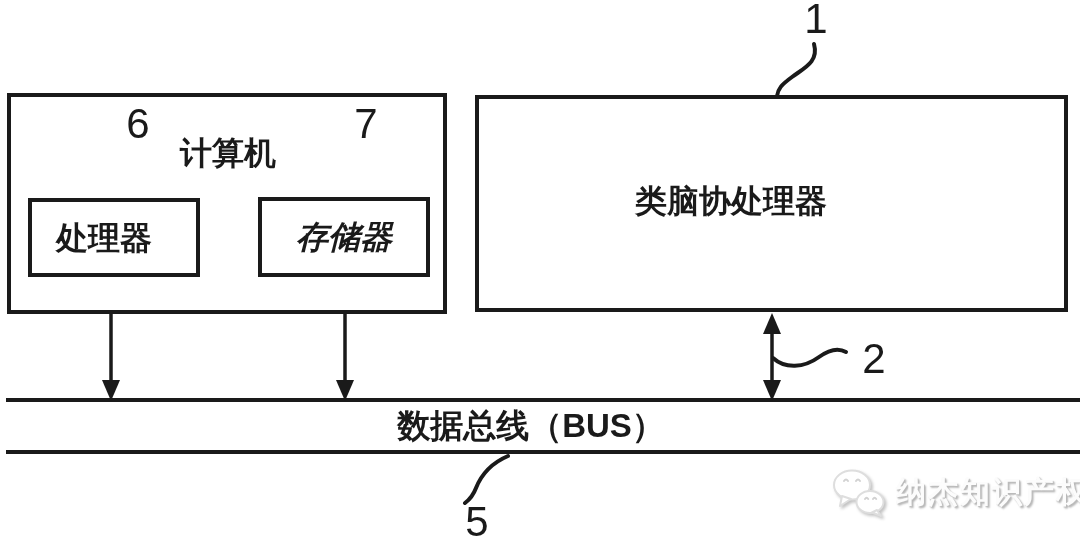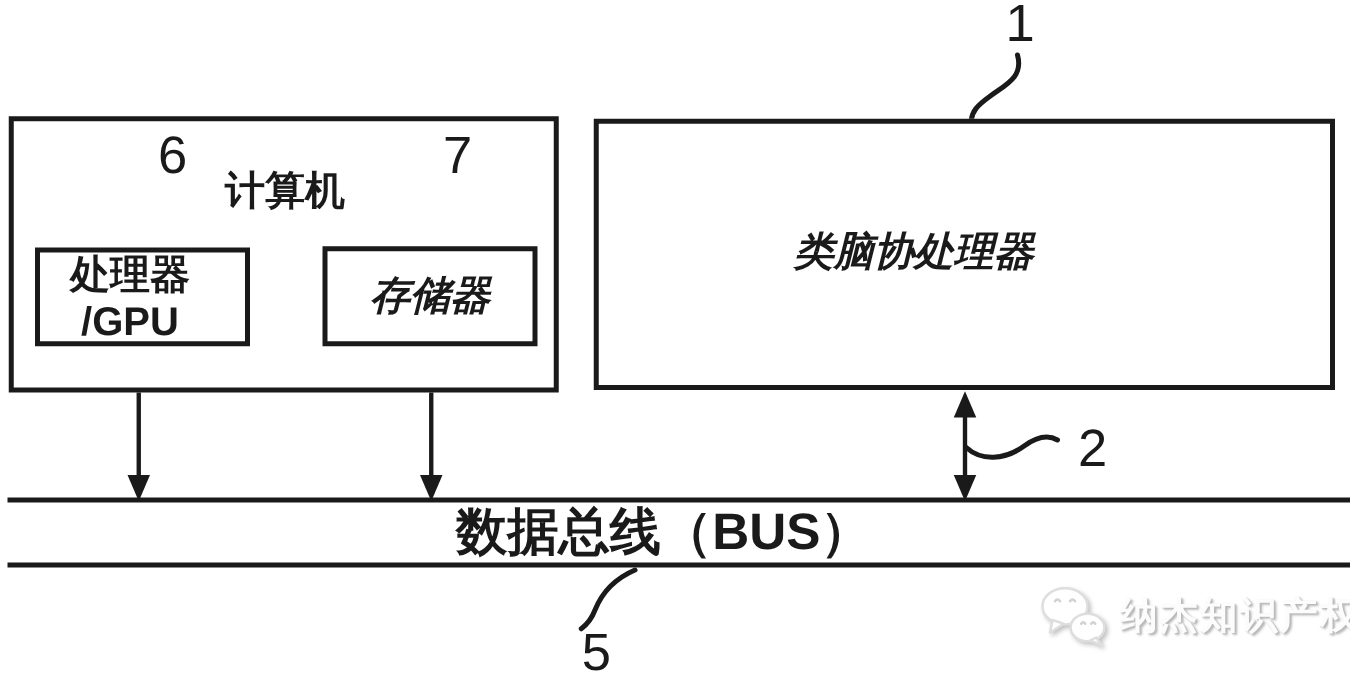--- a/index.html
+++ b/index.html
@@ -31,32 +31,32 @@
   .label {
     position: absolute;
     transform: translate(-50%, -50%);
     white-space: nowrap;
     text-align: center;
     font-weight: 600;
     color: #1a1a1a;
   }
   .cjk-32 { font-size: 32px; line-height: 37px; }
   .two-line { line-height: 38px; }
-  .bus-label { font-size: 41px; }
+  .bus-label { font-size: 33px; }
   .ref-num {
     position: absolute;
     transform: translate(-50%, -50%);
     font-size: 42px;
     font-weight: 500;
     color: #1a1a1a;
   }
   .computer-title { left: 228px; top: 153px; text-align: center; }
   .processor-label { left: 104px; top: 238px; }
   .memory-label { left: 344px; top: 237px; font-style: italic; }
-  .coprocessor-label { left: 731px; top: 201px; font-style: italic; }
+  .coprocessor-label { left: 731px; top: 201px; }
   .bus-text { left: 531px; top: 426px; }
   .ref-1 { left: 816px; top: 19px; }
   .ref-2 { left: 874px; top: 359px; }
   .ref-5 { left: 477px; top: 522px; }
   .ref-6 { left: 138px; top: 124px; }
   .ref-7 { left: 366px; top: 124px; }
   .watermark {
     position: absolute;
     left: 830px; top: 466px;
     display: flex;
@@ -109,21 +109,20 @@
     <path d="M 508,456 C 494,462 482,473 476,488 C 473,496 469,500 465,503" fill="none" stroke="#1a1a1a" stroke-width="4" stroke-linecap="round"></path>
     <path d="M 773,358 C 785,369 804,368 819,357 C 830,349 839,348 846,352" fill="none" stroke="#1a1a1a" stroke-width="4" stroke-linecap="round"></path>
   </svg>
 
   <div class="box computer-box"></div>
   <div class="label cjk-32 computer-title">计算机</div>
 
   <div class="box processor-box"></div>
   <div class="label cjk-32 two-line processor-label">
     <div>处理器</div>
-    <div>/GPU</div>
   </div>
 
   <div class="box memory-box"></div>
   <div class="label cjk-32 memory-label">存储器</div>
 
   <div class="box coprocessor-box"></div>
   <div class="label cjk-32 two-line coprocessor-label">
     <div>类脑协处理器</div>
   </div>
 

